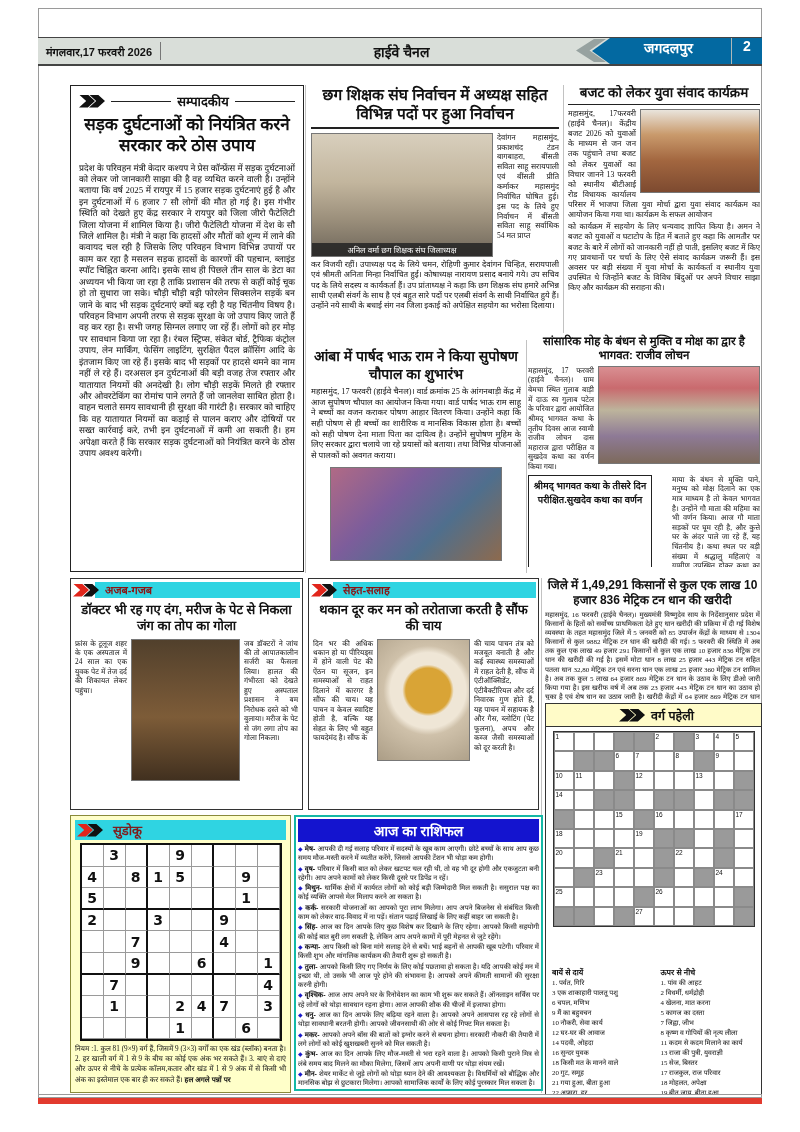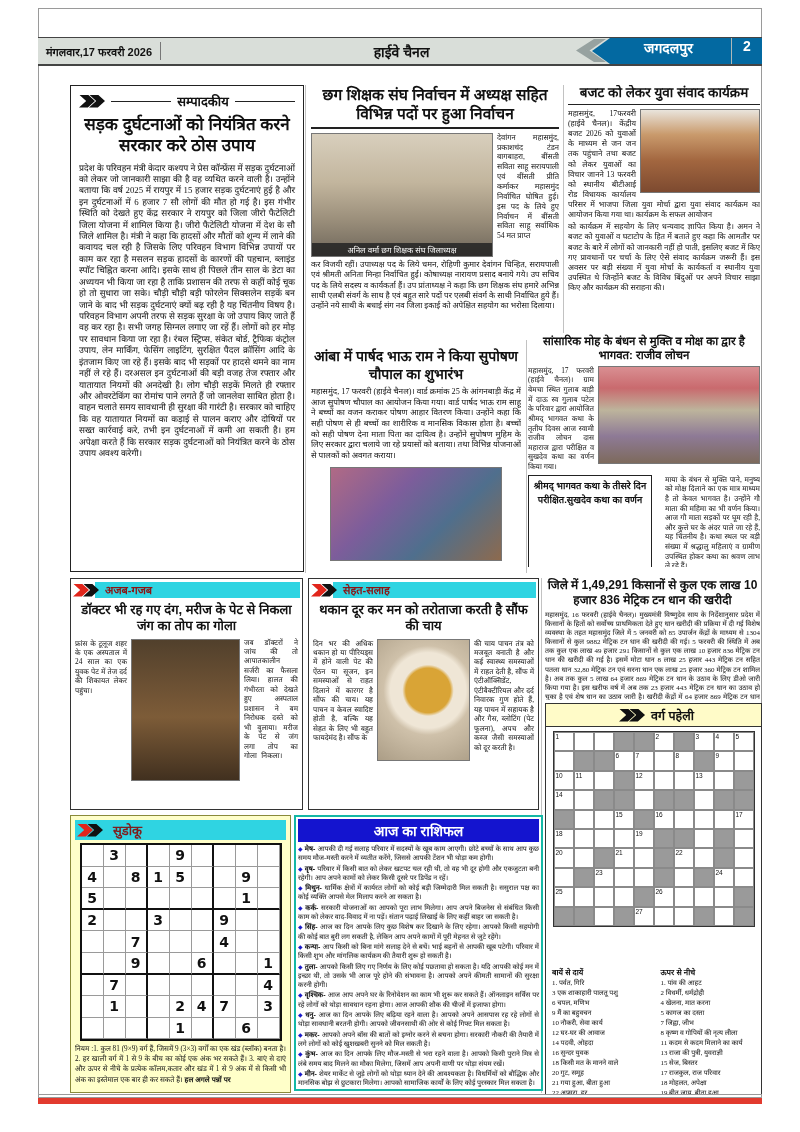--- a/index.html
+++ b/index.html
@@ -140,39 +140,39 @@
     <div class="body-txt" style="font-size:8.2px;margin-top:4px;">महासमुंद, 17 फरवरी (हाईवे चैनल)। वार्ड क्रमांक 25 के आंगनबाड़ी केंद्र में आज सुपोषण चौपाल का आयोजन किया गया। वार्ड पार्षद भाऊ राम साहू ने बच्चों का वजन कराकर पोषण आहार वितरण किया। उन्होंने कहा कि सही पोषण से ही बच्चों का शारीरिक व मानसिक विकास होता है। बच्चों को सही पोषण देना माता पिता का दायित्व है। उन्होंने सुपोषण मुहिम के लिए सरकार द्वारा चलाये जा रहे प्रयासों को बताया। तथा विभिन्न योजनाओं से पालकों को अवगत कराया।</div>
     <div class="photo" style="width:170px;height:92px;margin:5px auto 0 auto;background:linear-gradient(135deg,#b06a85 0%,#7d5d9b 35%,#4f6f8d 65%,#8d6a4e 100%);"></div>
   </div>
 
   <div class="abs" style="left:528px;top:334px;width:232px;height:233px;">
     <div class="hl" style="font-size:11.5px;">सांसारिक मोह के बंधन से मुक्ति व मोक्ष का द्वार है भागवत: राजीव लोचन</div>
     <div style="display:flex;gap:4px;margin-top:3px;">
       <div class="body-txt" style="width:66px;font-size:7.4px;">महासमुंद, 17 फरवरी (हाईवे चैनल)। ग्राम बेमचा स्थित गुलाब बाड़ी में दाऊ स्व गुलाब पटेल के परिवार द्वारा आयोजित श्रीमद् भागवत कथा के तृतीय दिवस आज स्वामी राजीव लोचन दास महाराज द्वारा परीक्षित व सुखदेव कथा का वर्णन किया गया।</div>
       <div class="photo" style="flex:1;height:96px;background:linear-gradient(180deg,#d98f92 0%,#c96a6e 22%,#bdb49c 45%,#8e7a96 72%,#7d6a5c 100%);"></div>
     </div>
-    <div style="display:flex;gap:13px;margin-top:3px;">
+    <div style="display:flex;gap:20px;margin-top:3px;">
       <div class="capbox" style="width:118px;">श्रीमद् भागवत कथा के तीसरे दिन परीक्षित.सुखदेव कथा का वर्णन</div>
       <div class="body-txt" style="flex:1;font-size:7.4px;">माया के बंधन से मुक्ति पाने, मनुष्य को मोक्ष दिलाने का एक मात्र माध्यम है तो केवल भागवत है। उन्होंने गौ माता की महिमा का भी वर्णन किया। आज गौ माता सड़कों पर घूम रही है, और कुत्ते घर के अंदर पाले जा रहे हैं, यह चिंतनीय है। कथा स्थल पर बड़ी संख्या में श्रद्धालु महिलाएं व ग्रामीण उपस्थित होकर कथा का श्रवण लाभ ले रहे हैं।</div>
     </div>
   </div>
 
   <div class="abs box-thin" style="left:70px;top:578px;width:231px;height:230px;">
     <div class="band">
       <span class="chevs">
           <span class="chev r"></span>
           <span class="chev k"></span>
         </span>
       <span class="strip">अजब-गजब</span>
     </div>
     <div class="hl" style="font-size:13px;padding:0 4px;">डॉक्टर भी रह गए दंग, मरीज के पेट से निकला जंग का तोप का गोला</div>
     <div style="display:flex;gap:4px;padding:4px;">
       <div class="body-txt" style="width:52px;font-size:7.3px;">फ्रांस के टूलूज शहर के एक अस्पताल में 24 साल का एक युवक पेट में तेज दर्द की शिकायत लेकर पहुंचा।</div>
       <div class="photo" style="flex:1;height:140px;background:linear-gradient(180deg,#51402c 0%,#6e5234 35%,#7d5c38 55%,#41301f 100%);"></div>
-      <div class="body-txt" style="width:54px;font-size:7.3px;font-family:Liberation Mono, monospace;">जब डॉक्टरों ने जांच की तो आपातकालीन सर्जरी का फैसला लिया। हालत की गंभीरता को देखते हुए अस्पताल प्रशासन ने बम निरोधक दस्ते को भी बुलाया। मरीज के पेट से जंग लगा तोप का गोला निकला।</div>
+      <div class="body-txt" style="width:54px;font-size:7.3px;">जब डॉक्टरों ने जांच की तो आपातकालीन सर्जरी का फैसला लिया। हालत की गंभीरता को देखते हुए अस्पताल प्रशासन ने बम निरोधक दस्ते को भी बुलाया। मरीज के पेट से जंग लगा तोप का गोला निकला।</div>
     </div>
   </div>
 
   <div class="abs box-thin" style="left:308px;top:578px;width:229px;height:230px;">
     <div class="band">
       <span class="chevs">
           <span class="chev r"></span>
           <span class="chev k"></span>
         </span>
       <span class="strip">सेहत-सलाह</span>

